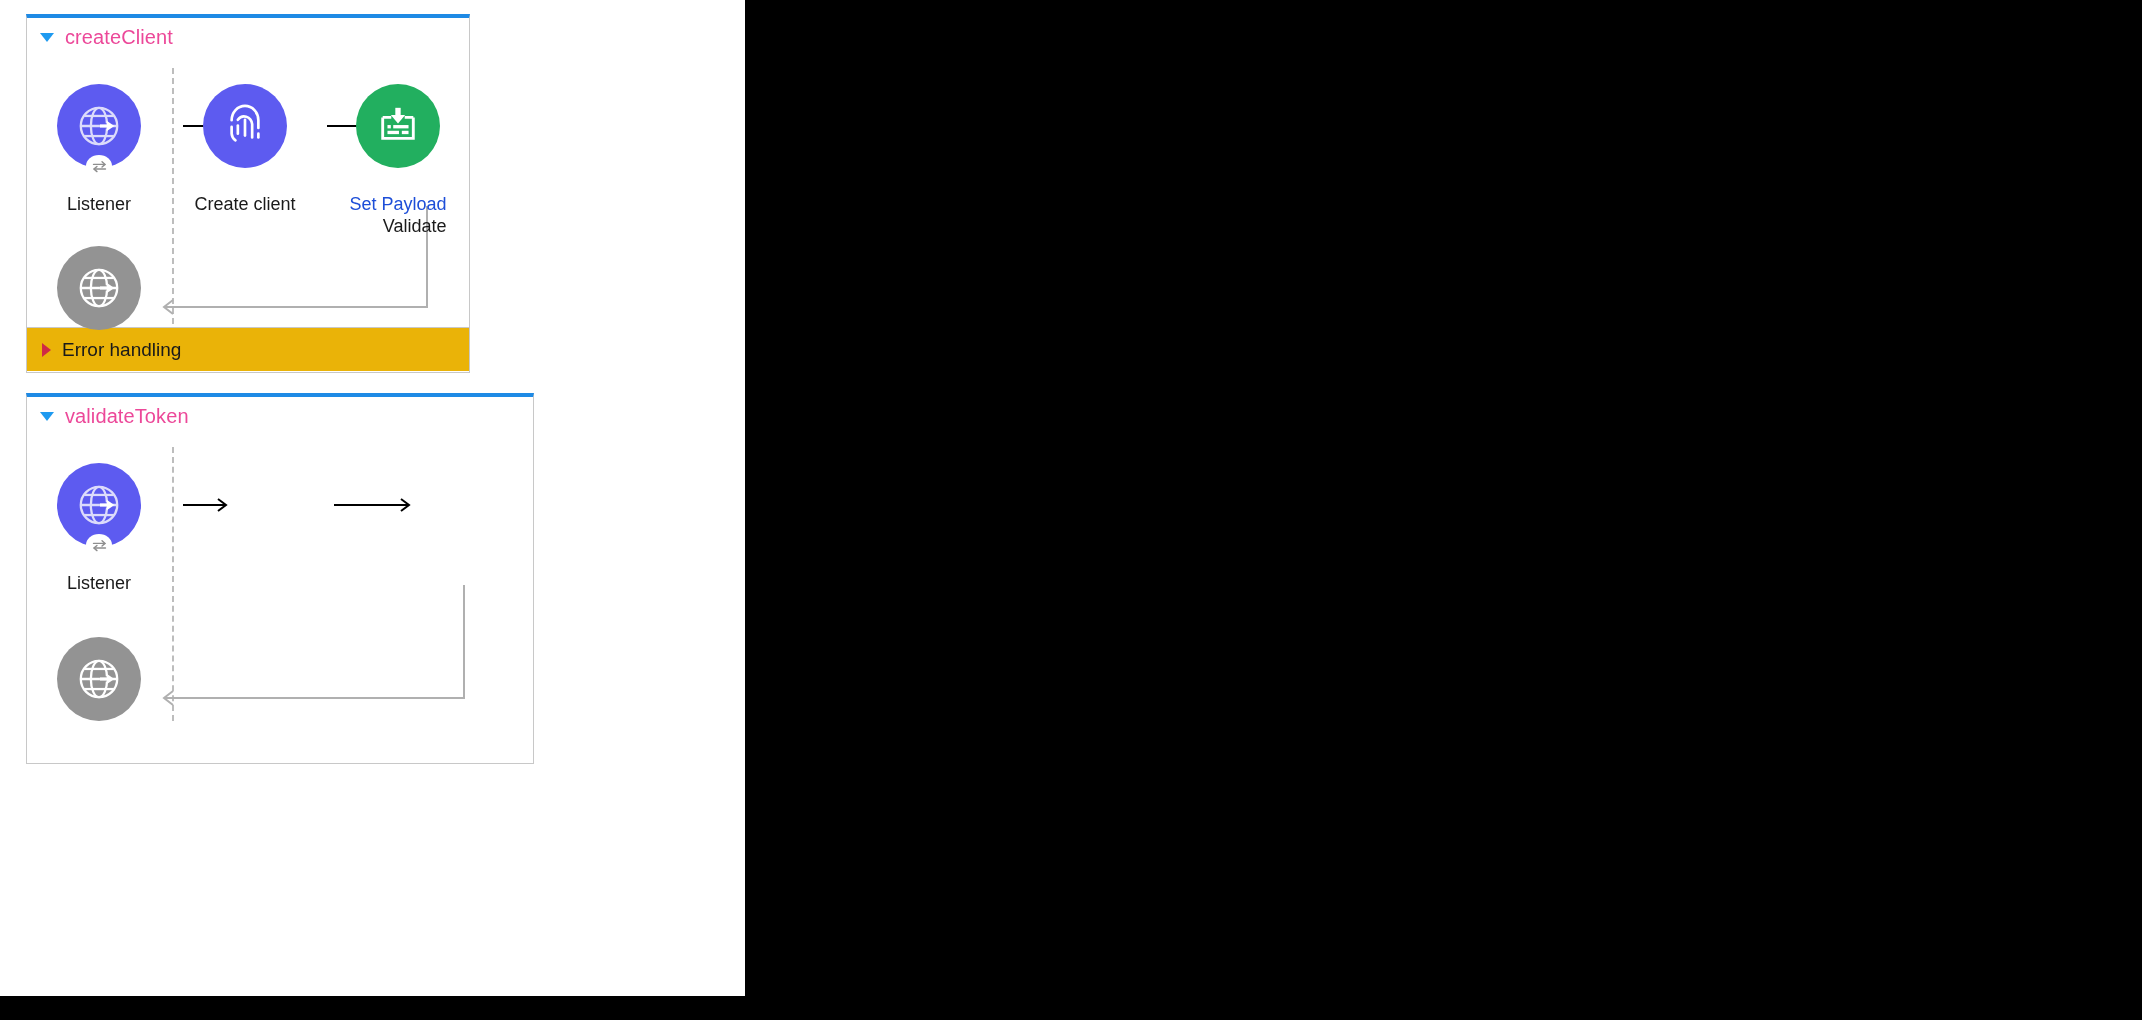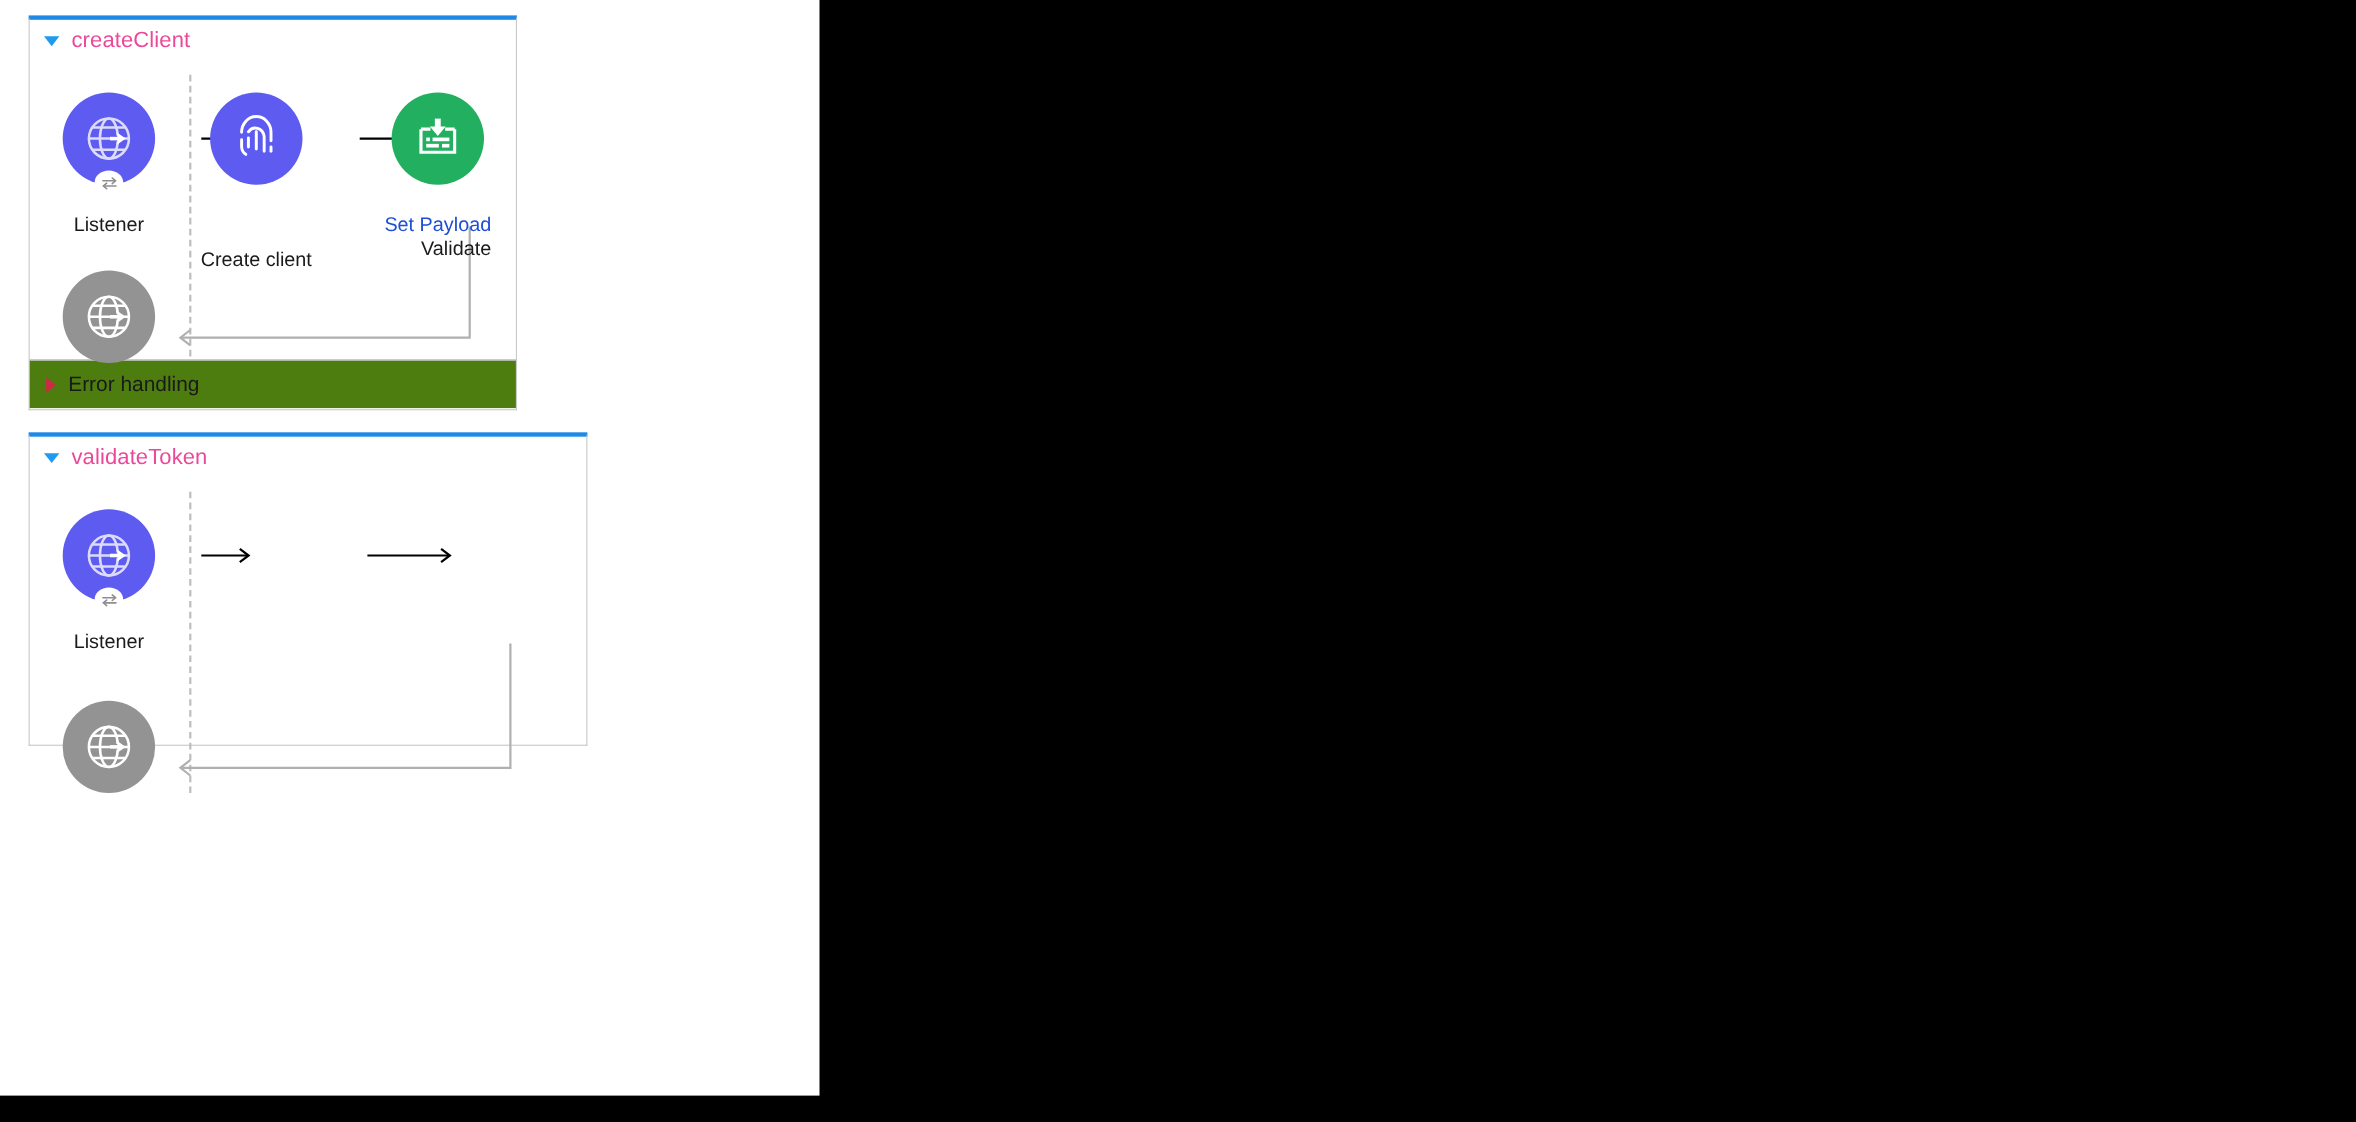--- a/index.html
+++ b/index.html
@@ -115,21 +115,21 @@
   .conn svg { display: block; overflow: visible; }
 
   
   .error-strip {
     border-top: 1px solid #c8c8c8;
     height: 44px;
     display: flex;
     align-items: center;
     padding-left: 15px;
     gap: 11px;
-    background: #4d7c0f;
+    background: #eab308;
   }
   .error-label {
     font-size: 19px;
     color: #1a1a1a;
     white-space: nowrap;
   }
 </style>
 </head>
 <body>
 
@@ -192,21 +192,21 @@
                   <polyline points="7,7.5 3.5,10.5 7,13.5"></polyline>
               </g>
             </svg>
           </span>
         </div>
         <div class="node-label">
           <span class="strong">Listener</span>
         </div>
       </div>
 
-      <div class="node" style="left:146px; top:28px;gap:32px;">
+      <div class="node" style="left:158px; top:28px;">
         <div class="bubble purple">
           <svg width="42" height="44" viewBox="0 0 44 46">
             <g fill="none" stroke="#ffffff" stroke-width="2.8" stroke-linecap="round">
               <path d="M8 17 A14 15 0 0 1 36 17 L36 25"></path>
               <path d="M36 31 L36 35"></path>
               <path d="M8 24 L8 31 A8 9 0 0 0 12 38"></path>
               <path d="M14.5 16.5 A8.5 9.5 0 0 1 29.5 21 L29.5 35"></path>
               <path d="M14.5 22.5 L14.5 31"></path>
               <path d="M22 16.5 L22 33"></path>
             </g>
@@ -261,21 +261,21 @@
       </div>
 
     </div>
 
     <div class="error-strip">
       <span class="tri tri-right"></span>
       <span class="error-label">Error handling</span>
     </div>
   </div>
 
-  <div class="flow-panel" style="left:26px; top:393px; width:508px; height:285px;">
+  <div class="flow-panel" style="left:26px; top:393px; width:508px; height:371px;">
 
     <div class="flow-header">
       <span class="tri tri-down"></span>
       <span class="flow-name">validateToken</span>
     </div>
 
     <div class="flow-body" style="height:289px;">
 
       <div class="dashed-sep" style="left:145px; top:12px; height:274px;"></div>
 

